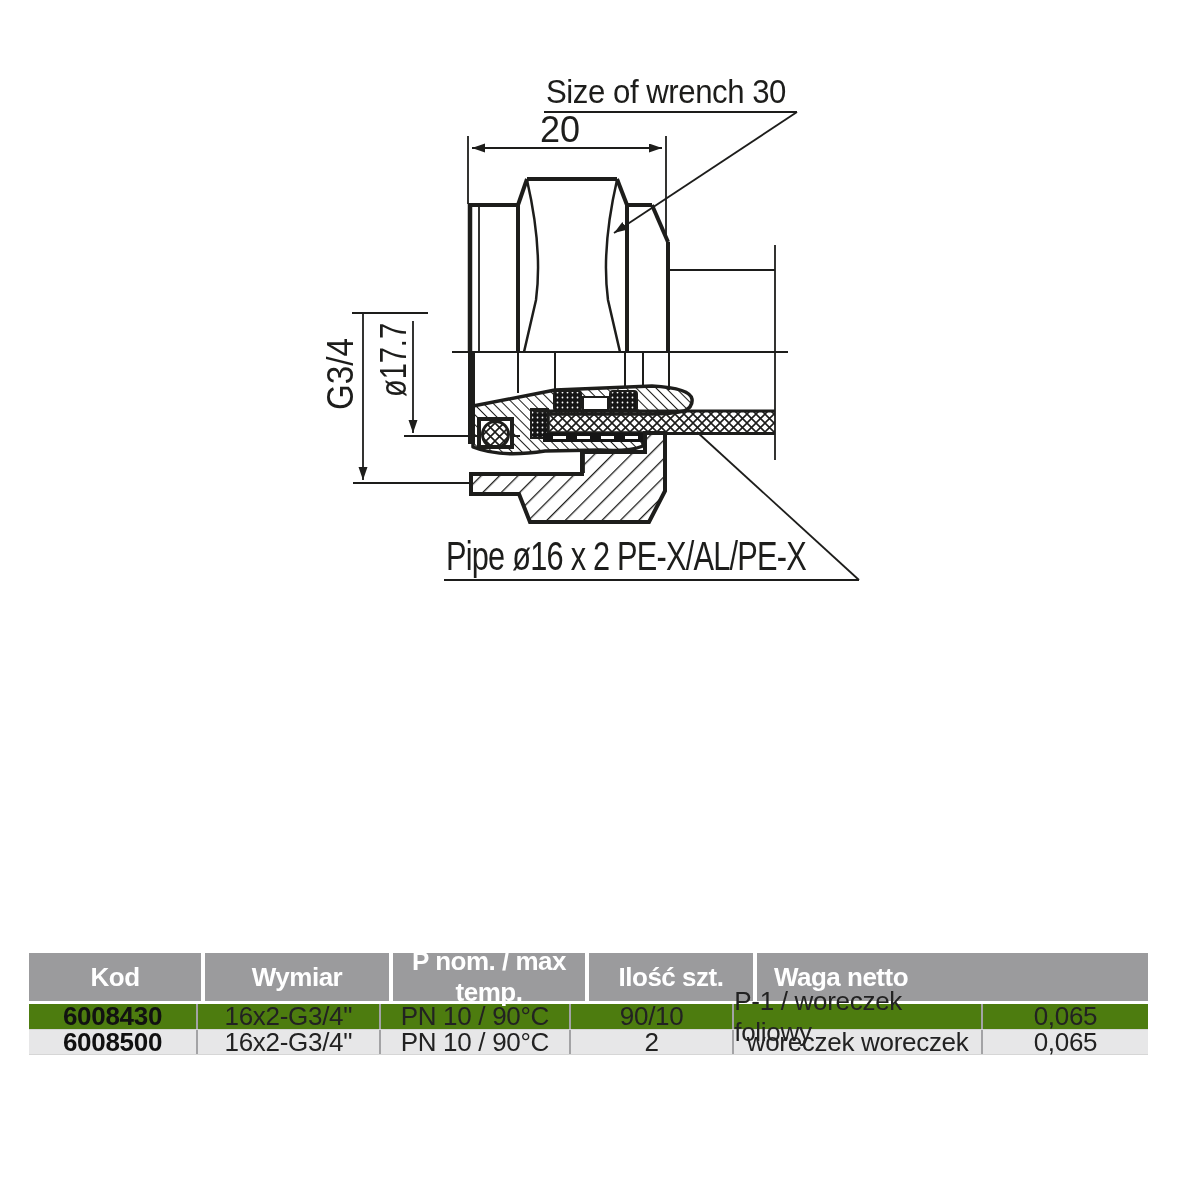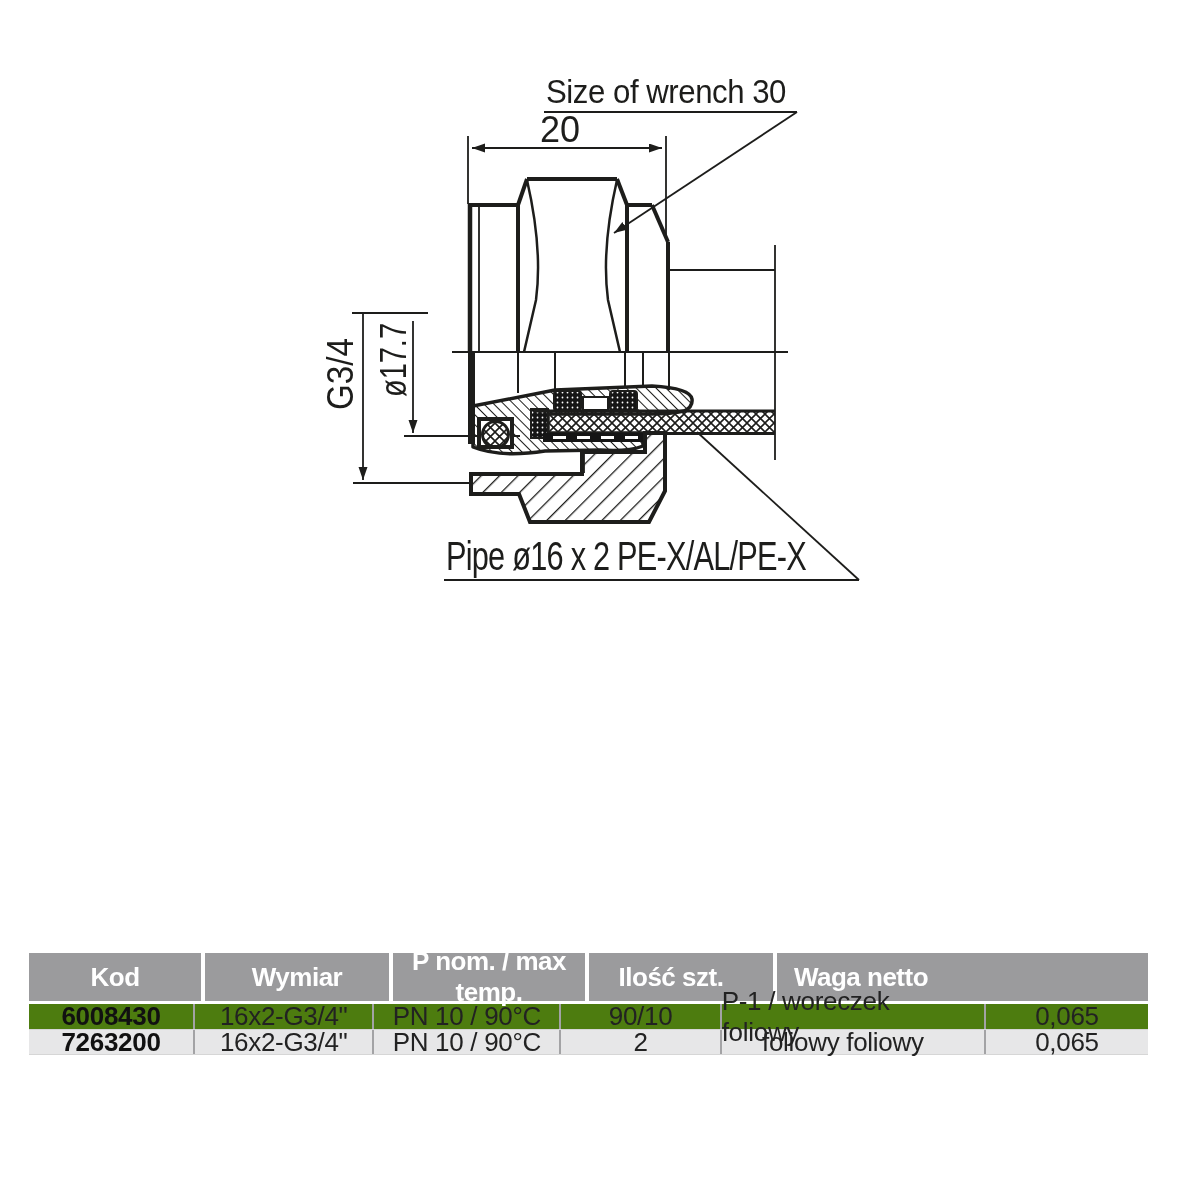--- a/index.html
+++ b/index.html
@@ -27,21 +27,21 @@
   .tr.alt{background:var(--row-alt-bg);height:24px;}
   .tr{border-bottom:1px solid #d6d6d6;}
   .td{
     color:var(--body-text);font-size:26px;letter-spacing:-0.3px;
     display:flex;align-items:center;justify-content:center;box-sizing:border-box;
   }
   .td + .td{border-left:2px solid #a3a3a5;}
   .td.kod{font-weight:bold;color:#111;}
   
   .c0{width:172px;text-align:center;} .c1{width:188px;} .c2{width:196px;text-align:center;}
-  .c3{width:168px;} .c4{width:256px;} .c5{width:172px;margin-left:20px;}
+  .c3{width:168px;} .c4{width:256px;} .c5{width:172px;}
 </style>
 </head>
 <body>
 
 <svg id="drawing" width="1181" height="940" viewBox="0 0 1181 940" xmlns="http://www.w3.org/2000/svg">
   <defs>
     <marker id="arr" markerUnits="userSpaceOnUse" markerWidth="16" markerHeight="11" refX="13" refY="4.5" orient="auto-start-reverse">
       <path d="M0,0 L13,4.5 L0,9 Z" fill="#1d1d1b"></path>
     </marker>
     <pattern id="hfine" width="7" height="7" patternUnits="userSpaceOnUse" patternTransform="rotate(-45)">
@@ -154,20 +154,20 @@
   </div>
   <div class="tr">
     <div class="td kod c0">6008430</div>
     <div class="td c1">16x2-G3/4"</div>
     <div class="td c2">PN 10 / 90°C</div>
     <div class="td c3">90/10</div>
     <div class="td c4">P-1 / woreczek foliowy</div>
     <div class="td c5">0,065</div>
   </div>
   <div class="tr alt">
-    <div class="td kod c0">7263200</div>
+    <div class="td kod c0">6008500</div>
     <div class="td c1">16x2-G3/4"</div>
     <div class="td c2">PN 10 / 90°C</div>
     <div class="td c3">2</div>
-    <div class="td c4">foliowy foliowy</div>
+    <div class="td c4">woreczek woreczek</div>
     <div class="td c5">0,065</div>
   </div>
 </div>
 
 </body></html>

